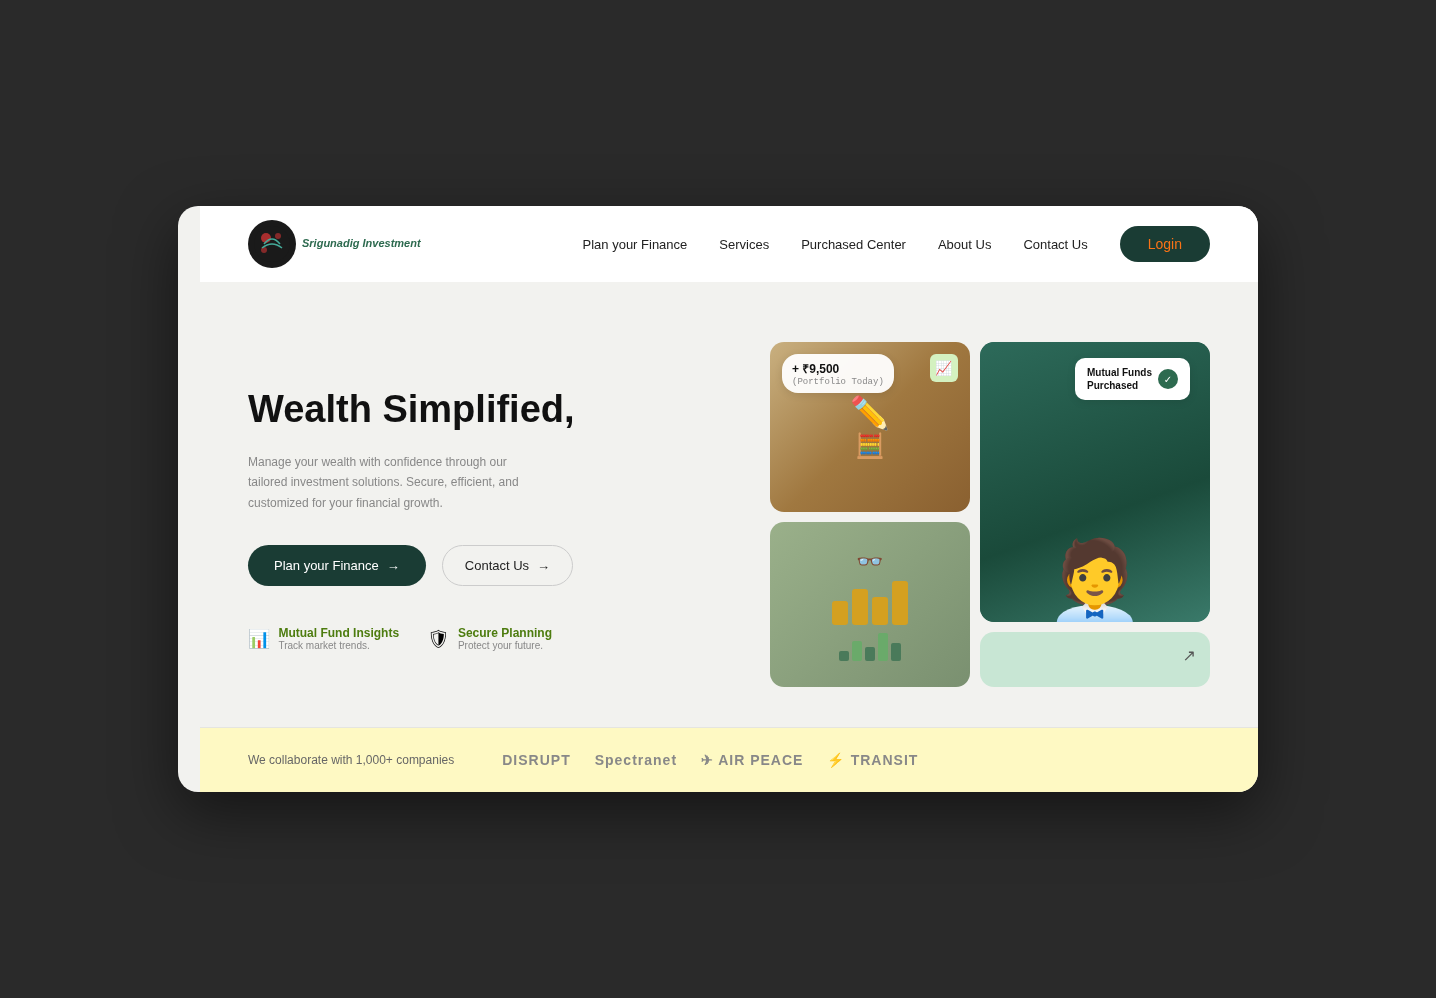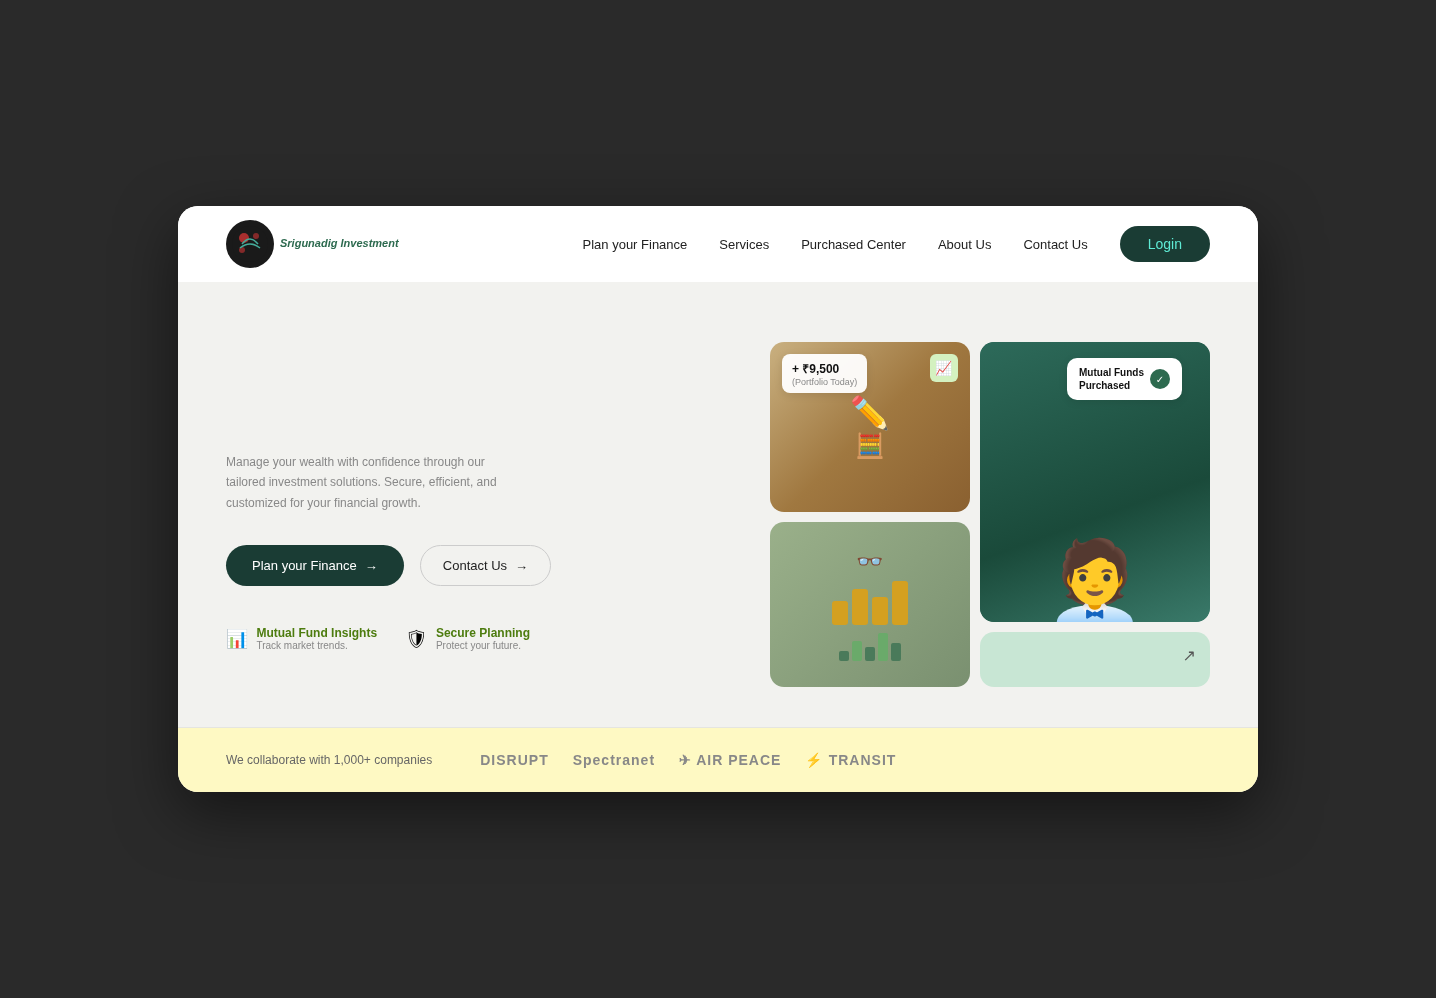--- a/index.html
+++ b/index.html
@@ -10,20 +10,21 @@
       align-items: center;
       min-height: 100vh;
       font-family: -apple-system, BlinkMacSystemFont, 'Segoe UI', sans-serif;
     }
     .screen-wrapper {
       width: 1080px;
       background: #f2f2ef;
       border-radius: 20px;
       overflow: hidden;
       box-shadow: 0 20px 60px rgba(0,0,0,0.5);
+      padding-left: 22px;
     }
     
     .navbar {
       background: #fff;
       display: flex;
       align-items: center;
       padding: 14px 48px;
       gap: 0;
     }
     .logo-area {
@@ -61,21 +62,21 @@
       margin-right: 32px;
     }
     .nav-links li a {
       text-decoration: none;
       color: #222;
       font-size: 13px;
       font-weight: 400;
     }
     .login-btn {
       background: #1a3c34;
-      color: #5eead4;
+      color: #f97316;
       border: none;
       border-radius: 24px;
       padding: 10px 28px;
       font-size: 14px;
       cursor: pointer;
       font-weight: 500;
     }
     
     .main-content {
       display: flex;
@@ -191,21 +192,21 @@
       height: 280px;
       background: linear-gradient(160deg, #2d6a5a 0%, #1a4a3a 60%, #4a8a7a 100%);
       position: relative;
       display: flex;
       align-items: center;
       justify-content: center;
     }
     .mutual-badge {
       position: absolute;
       top: 16px;
-      right: 28px;
+      right: 20px;
       background: #fff;
       border-radius: 10px;
       padding: 8px 12px;
       display: flex;
       align-items: center;
       gap: 6px;
       box-shadow: 0 2px 8px rgba(0,0,0,0.1);
     }
     .mutual-badge-text {
       font-size: 10px;
@@ -303,21 +304,21 @@
       <li><a>About Us</a></li>
       <li><a>Contact Us</a></li>
     </ul>
     <button class="login-btn">Login</button>
   </nav>
 
   <div class="main-content">
 
     <div class="hero-left">
       <h1 class="hero-title">
-        <br>
+        <span>Wealth Simplified,</span><br>
       </h1>
       <p class="hero-subtitle">Manage your wealth with confidence through our tailored investment solutions. Secure, efficient, and customized for your financial growth.</p>
       <div class="cta-buttons">
         <button class="btn-primary">
           <span>Plan your Finance</span>
           <span>→</span>
         </button>
         <button class="btn-secondary">
           <span>Contact Us</span>
           <span>→</span>
@@ -347,23 +348,23 @@
 
         <div class="img-card img-top" style="height:170px;">
 
           <div style="width:100%;height:100%;background:linear-gradient(135deg,#c9b080 0%,#a07840 50%,#8a6030 100%);display:flex;align-items:center;justify-content:center;">
             <div style="text-align:center;">
               <div style="font-size:32px;">✏️</div>
               <div style="font-size:24px;">🧮</div>
             </div>
           </div>
 
-          <div style="position:absolute;top:12px;left:12px;background:rgba(255,255,255,0.95);border-radius:8px;padding:6px 10px;box-shadow:0 2px 8px rgba(0,0,0,0.1);">
+          <div style="position:absolute;top:12px;left:12px;background:rgba(255,255,255,0.95);border-radius:16px;padding:6px 10px;box-shadow:0 2px 8px rgba(0,0,0,0.1);">
             <div style="font-weight:700;color:#111;font-size:12px;">+ ₹9,500</div>
-            <div style="color:#888;font-size:9px;">(Portfolio Today)</div>
+            <div style="color:#888;font-size:9px;font-family:Liberation Mono, monospace;">(Portfolio Today)</div>
           </div>
 
           <div style="position:absolute;top:12px;right:12px;background:#d4f1c0;border-radius:6px;width:28px;height:28px;display:flex;align-items:center;justify-content:center;font-size:14px;">📈</div>
         </div>
 
         <div class="img-card" style="height:165px;overflow:hidden;border-radius:14px;background:linear-gradient(135deg,#9ab08a 0%,#7a9070 100%);">
           <div style="width:100%;height:100%;display:flex;flex-direction:column;align-items:center;justify-content:center;gap:6px;">
 
             <div style="font-size:22px;">👓</div>
 

